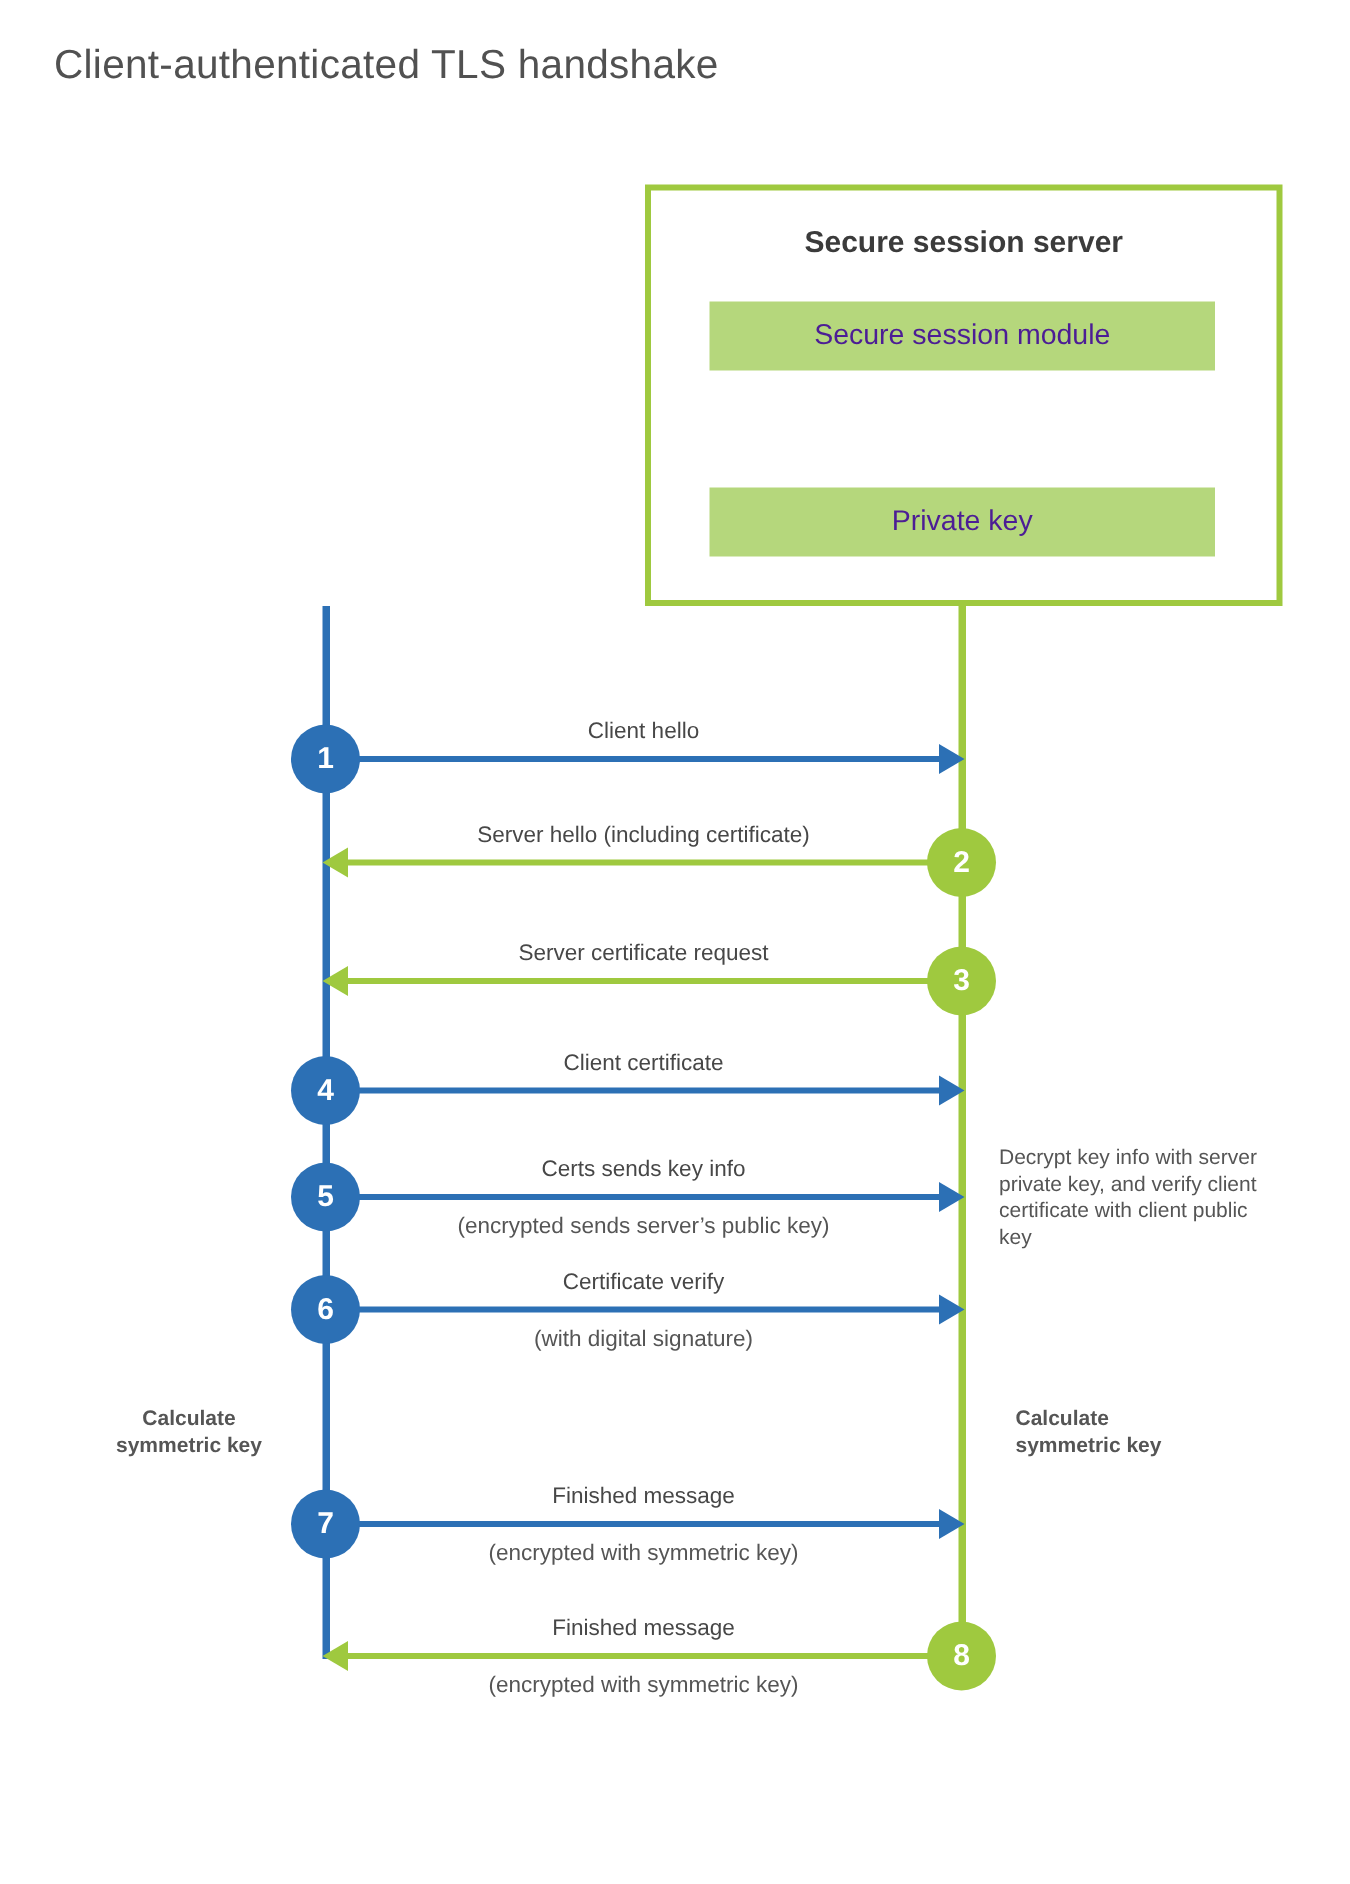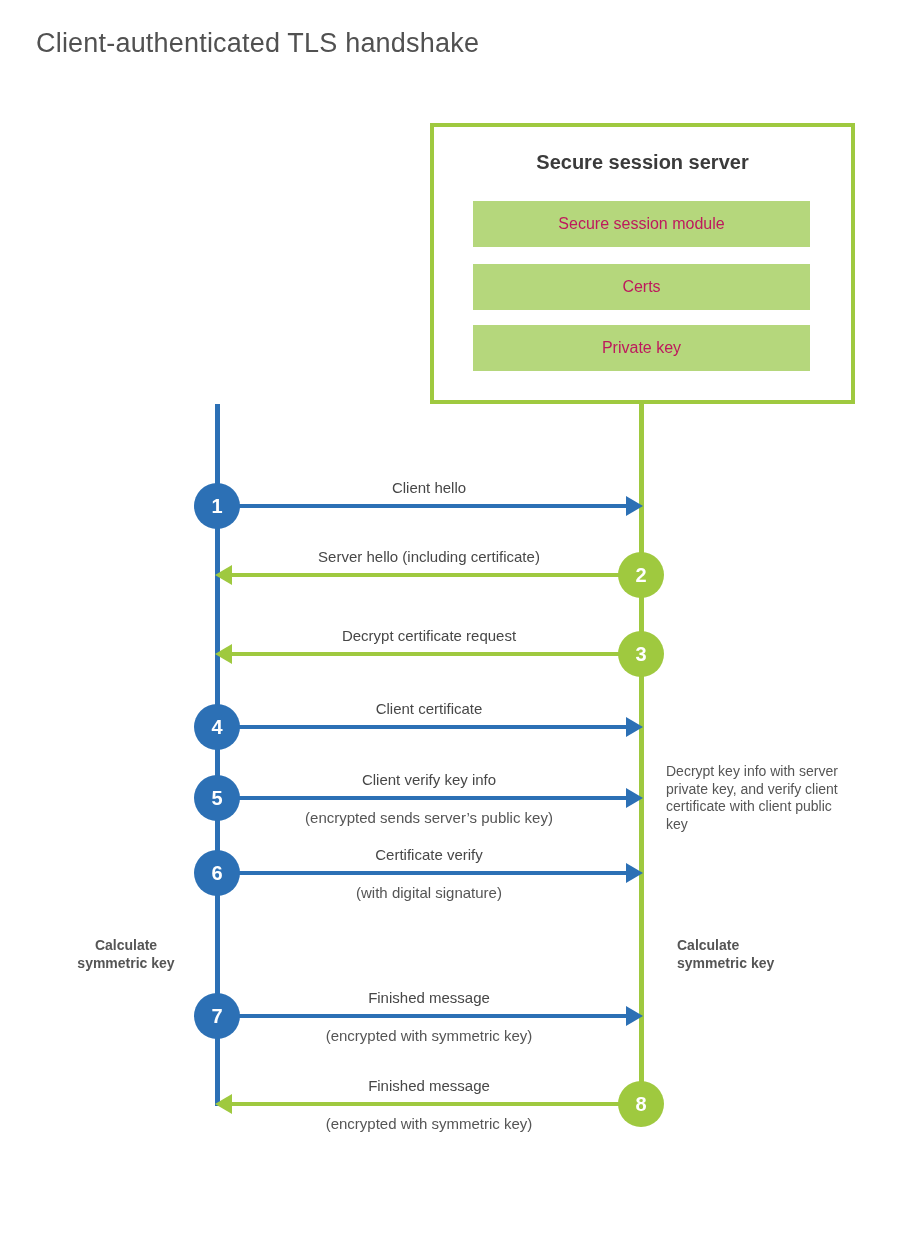--- a/index.html
+++ b/index.html
@@ -48,22 +48,22 @@
     text-align: center;
     line-height: 27px;
     padding: 0 40px;
     box-sizing: border-box;
   }
   .server-module {
     position: absolute;
     left: 39px;
     width: 337px; height: 46px;
     background: var(--c-green_fill);
-    color: #be185d;
-    font-size: 16px;
+    color: #4c1d95;
+    font-size: 19px;
     display: flex; align-items: center; justify-content: center;
   }
   .server-module.m0 { top: 74px; }
   .server-module.m1 { top: 137px; }
   .server-module.m2 { top: 198px; }
   
   .lifeline {
     position: absolute;
     top: 404px;
     width: 5px; height: 702px;
@@ -136,21 +136,20 @@
 <body>
 
 <div class="canvas">
 
   <div class="page-title">Client-authenticated TLS handshake</div>
 
 
   <div class="actor-box server">
     <div class="actor-title">Secure session server</div>
     <div class="server-module m0">Secure session module</div>
-    <div class="server-module m1">Certs</div>
     <div class="server-module m2">Private key</div>
   </div>
 
   <div class="lifeline client-line"></div>
   <div class="lifeline server-line"></div>
 
   <div class="msg to-server" style="top:506px">
     <div class="msg-label">Client hello</div>
     <div class="shaft"></div>
     <div class="head"></div>
@@ -158,35 +157,35 @@
   </div>
 
   <div class="msg to-client" style="top:575px">
     <div class="msg-label">Server hello (including certificate)</div>
     <div class="shaft"></div>
     <div class="head"></div>
     <div class="step-circle">2</div>
   </div>
 
   <div class="msg to-client" style="top:654px">
-    <div class="msg-label">Decrypt certificate request</div>
+    <div class="msg-label">Server certificate request</div>
     <div class="shaft"></div>
     <div class="head"></div>
     <div class="step-circle">3</div>
   </div>
 
   <div class="msg to-server" style="top:727px">
     <div class="msg-label">Client certificate</div>
     <div class="shaft"></div>
     <div class="head"></div>
     <div class="step-circle">4</div>
   </div>
 
   <div class="msg to-server" style="top:798px">
-    <div class="msg-label">Client verify key info</div>
+    <div class="msg-label">Certs sends key info</div>
     <div class="msg-sub">(encrypted sends server’s public key)</div>
     <div class="shaft"></div>
     <div class="head"></div>
     <div class="step-circle">5</div>
   </div>
 
   <div class="msg to-server" style="top:873px">
     <div class="msg-label">Certificate verify</div>
     <div class="msg-sub">(with digital signature)</div>
     <div class="shaft"></div>

